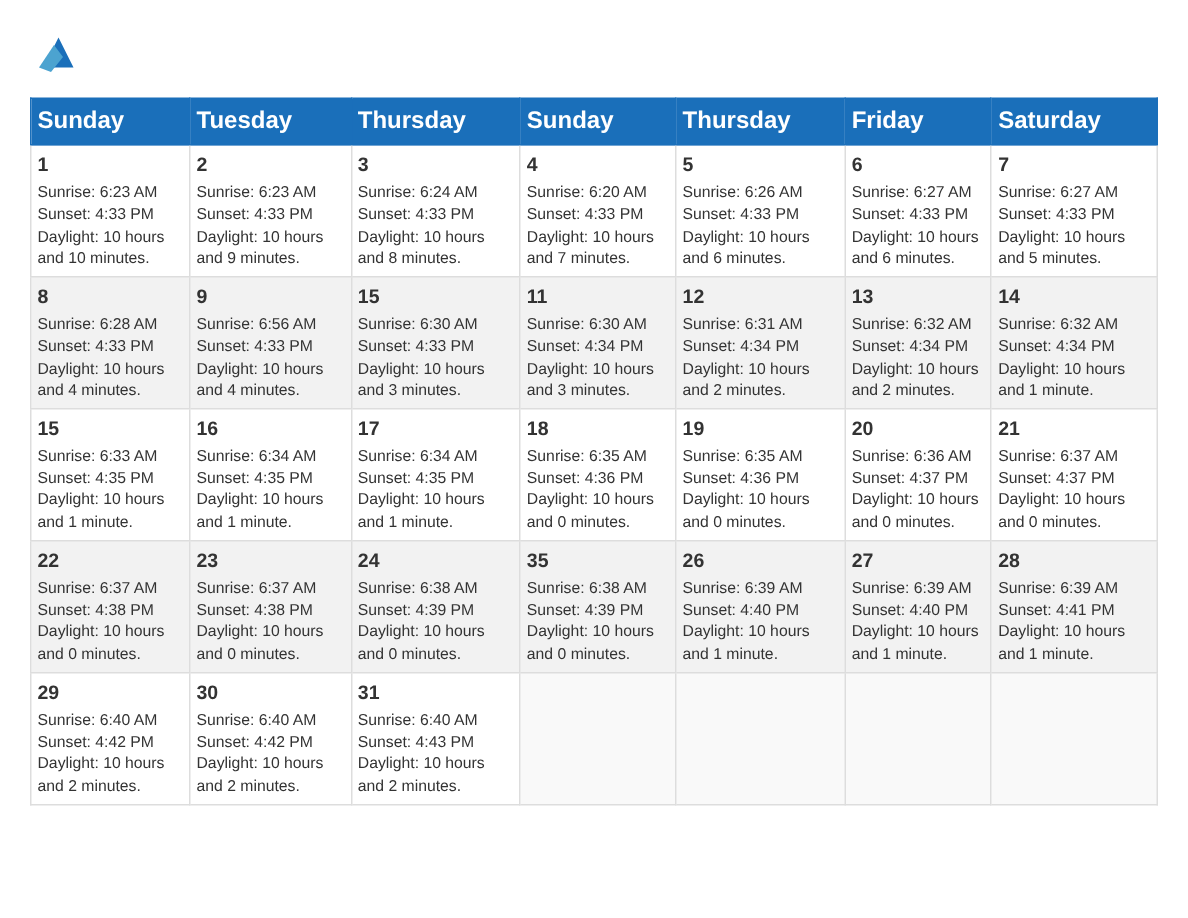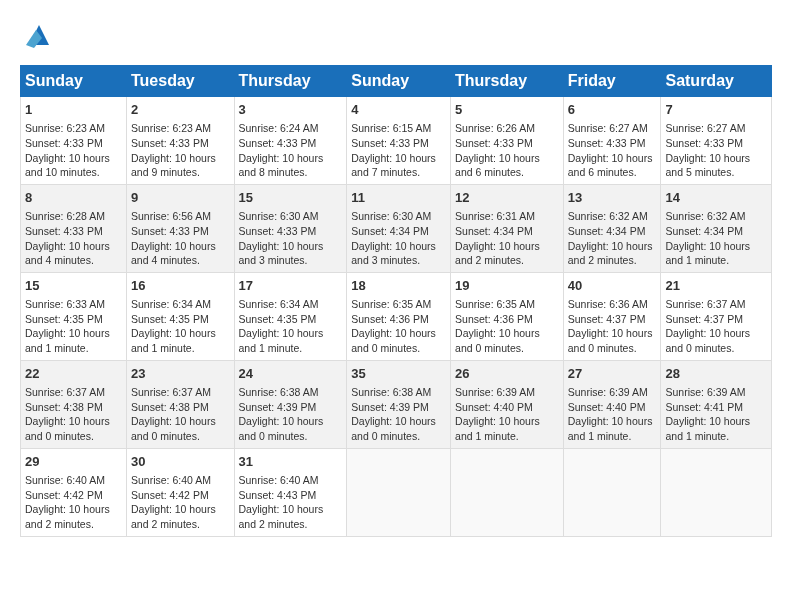--- a/index.html
+++ b/index.html
@@ -116,41 +116,41 @@
           <th>Thursday</th>
           <th>Friday</th>
           <th>Saturday</th>
         </tr>
     </thead>
     <tbody id="calendar-body">
     <tr>
           <td><span class="day-num">1</span><span>Sunrise: 6:23 AM</span><br><span>Sunset: 4:33 PM</span><br><span>Daylight: 10 hours and 10 minutes.</span></td>
           <td><span class="day-num">2</span><span>Sunrise: 6:23 AM</span><br><span>Sunset: 4:33 PM</span><br><span>Daylight: 10 hours and 9 minutes.</span></td>
           <td><span class="day-num">3</span><span>Sunrise: 6:24 AM</span><br><span>Sunset: 4:33 PM</span><br><span>Daylight: 10 hours and 8 minutes.</span></td>
-          <td><span class="day-num">4</span><span>Sunrise: 6:15 AM</span><br><span>Sunset: 4:33 PM</span><br><span>Daylight: 10 hours and 7 minutes.</span></td>
+          <td><span class="day-num">4</span><span>Sunrise: 6:20 AM</span><br><span>Sunset: 4:33 PM</span><br><span>Daylight: 10 hours and 7 minutes.</span></td>
           <td><span class="day-num">5</span><span>Sunrise: 6:26 AM</span><br><span>Sunset: 4:33 PM</span><br><span>Daylight: 10 hours and 6 minutes.</span></td>
           <td><span class="day-num">6</span><span>Sunrise: 6:27 AM</span><br><span>Sunset: 4:33 PM</span><br><span>Daylight: 10 hours and 6 minutes.</span></td>
           <td><span class="day-num">7</span><span>Sunrise: 6:27 AM</span><br><span>Sunset: 4:33 PM</span><br><span>Daylight: 10 hours and 5 minutes.</span></td>
         </tr>
         <tr>
           <td><span class="day-num">8</span><span>Sunrise: 6:28 AM</span><br><span>Sunset: 4:33 PM</span><br><span>Daylight: 10 hours and 4 minutes.</span></td>
           <td><span class="day-num">9</span><span>Sunrise: 6:56 AM</span><br><span>Sunset: 4:33 PM</span><br><span>Daylight: 10 hours and 4 minutes.</span></td>
           <td><span class="day-num">15</span><span>Sunrise: 6:30 AM</span><br><span>Sunset: 4:33 PM</span><br><span>Daylight: 10 hours and 3 minutes.</span></td>
           <td><span class="day-num">11</span><span>Sunrise: 6:30 AM</span><br><span>Sunset: 4:34 PM</span><br><span>Daylight: 10 hours and 3 minutes.</span></td>
           <td><span class="day-num">12</span><span>Sunrise: 6:31 AM</span><br><span>Sunset: 4:34 PM</span><br><span>Daylight: 10 hours and 2 minutes.</span></td>
           <td><span class="day-num">13</span><span>Sunrise: 6:32 AM</span><br><span>Sunset: 4:34 PM</span><br><span>Daylight: 10 hours and 2 minutes.</span></td>
           <td><span class="day-num">14</span><span>Sunrise: 6:32 AM</span><br><span>Sunset: 4:34 PM</span><br><span>Daylight: 10 hours and 1 minute.</span></td>
         </tr>
         <tr>
           <td><span class="day-num">15</span><span>Sunrise: 6:33 AM</span><br><span>Sunset: 4:35 PM</span><br><span>Daylight: 10 hours and 1 minute.</span></td>
           <td><span class="day-num">16</span><span>Sunrise: 6:34 AM</span><br><span>Sunset: 4:35 PM</span><br><span>Daylight: 10 hours and 1 minute.</span></td>
           <td><span class="day-num">17</span><span>Sunrise: 6:34 AM</span><br><span>Sunset: 4:35 PM</span><br><span>Daylight: 10 hours and 1 minute.</span></td>
           <td><span class="day-num">18</span><span>Sunrise: 6:35 AM</span><br><span>Sunset: 4:36 PM</span><br><span>Daylight: 10 hours and 0 minutes.</span></td>
           <td><span class="day-num">19</span><span>Sunrise: 6:35 AM</span><br><span>Sunset: 4:36 PM</span><br><span>Daylight: 10 hours and 0 minutes.</span></td>
-          <td><span class="day-num">40</span><span>Sunrise: 6:36 AM</span><br><span>Sunset: 4:37 PM</span><br><span>Daylight: 10 hours and 0 minutes.</span></td>
+          <td><span class="day-num">20</span><span>Sunrise: 6:36 AM</span><br><span>Sunset: 4:37 PM</span><br><span>Daylight: 10 hours and 0 minutes.</span></td>
           <td><span class="day-num">21</span><span>Sunrise: 6:37 AM</span><br><span>Sunset: 4:37 PM</span><br><span>Daylight: 10 hours and 0 minutes.</span></td>
         </tr>
         <tr>
           <td><span class="day-num">22</span><span>Sunrise: 6:37 AM</span><br><span>Sunset: 4:38 PM</span><br><span>Daylight: 10 hours and 0 minutes.</span></td>
           <td><span class="day-num">23</span><span>Sunrise: 6:37 AM</span><br><span>Sunset: 4:38 PM</span><br><span>Daylight: 10 hours and 0 minutes.</span></td>
           <td><span class="day-num">24</span><span>Sunrise: 6:38 AM</span><br><span>Sunset: 4:39 PM</span><br><span>Daylight: 10 hours and 0 minutes.</span></td>
           <td><span class="day-num">35</span><span>Sunrise: 6:38 AM</span><br><span>Sunset: 4:39 PM</span><br><span>Daylight: 10 hours and 0 minutes.</span></td>
           <td><span class="day-num">26</span><span>Sunrise: 6:39 AM</span><br><span>Sunset: 4:40 PM</span><br><span>Daylight: 10 hours and 1 minute.</span></td>
           <td><span class="day-num">27</span><span>Sunrise: 6:39 AM</span><br><span>Sunset: 4:40 PM</span><br><span>Daylight: 10 hours and 1 minute.</span></td>
           <td><span class="day-num">28</span><span>Sunrise: 6:39 AM</span><br><span>Sunset: 4:41 PM</span><br><span>Daylight: 10 hours and 1 minute.</span></td>

